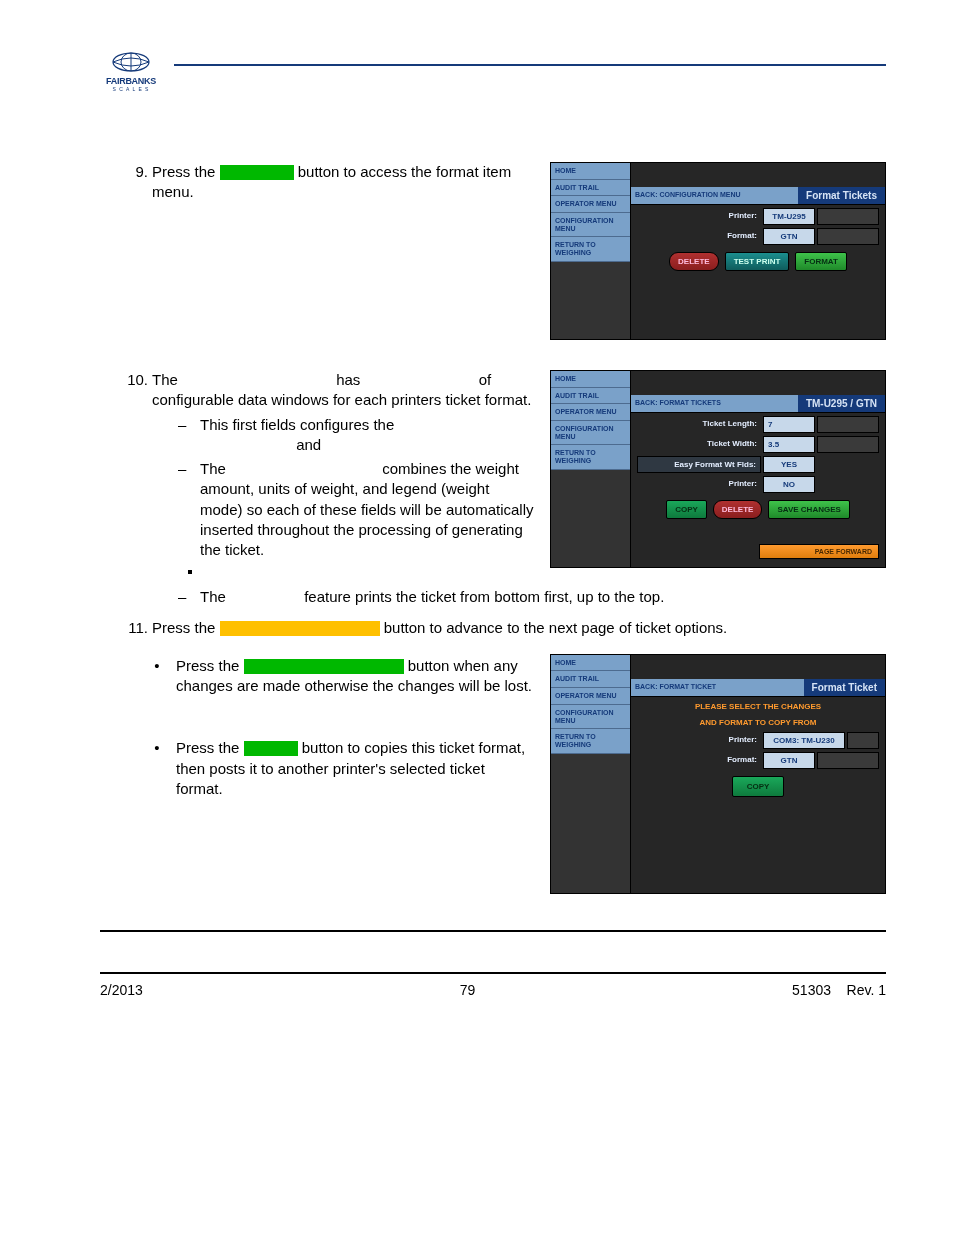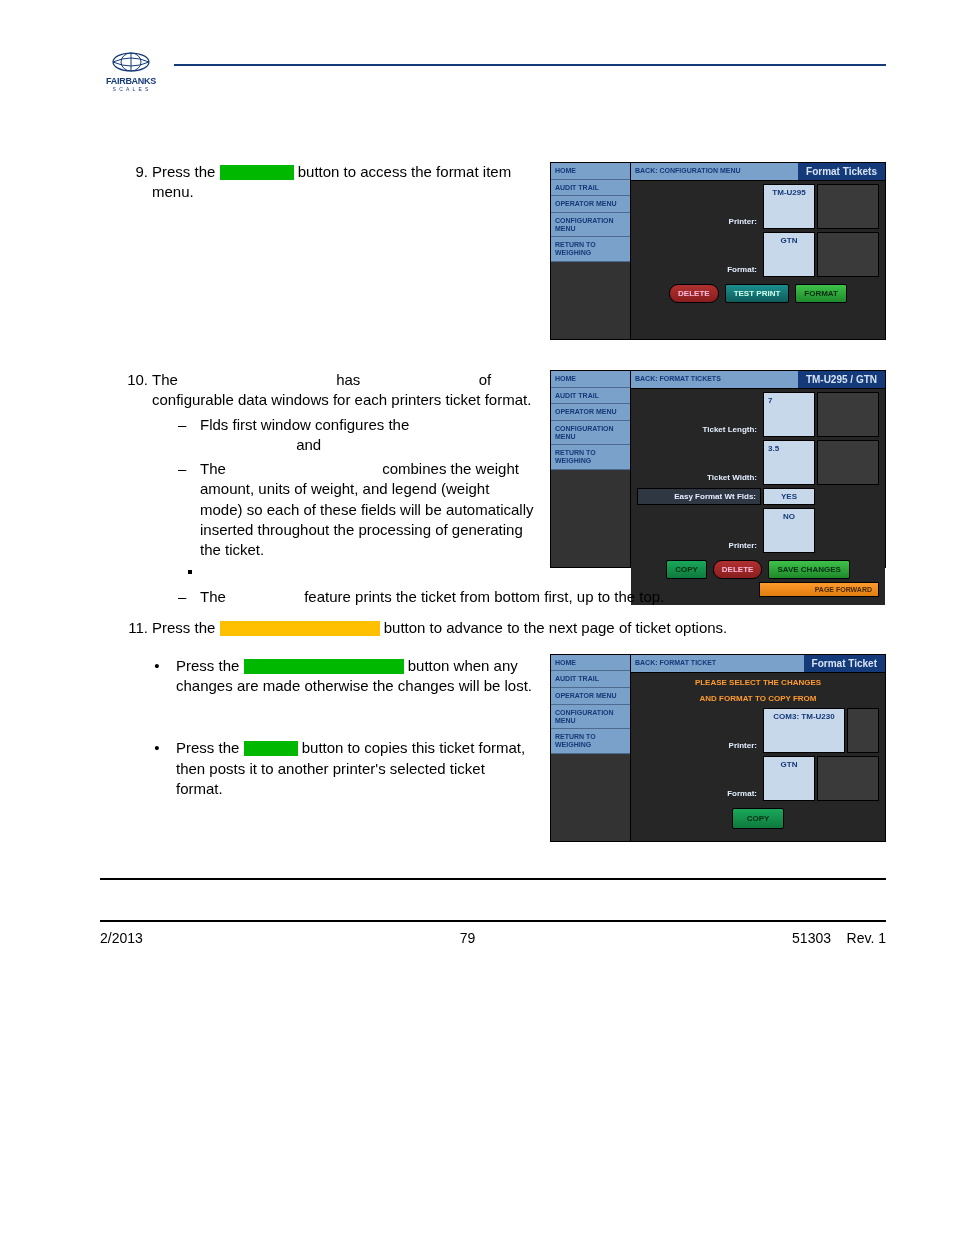--- a/index.html
+++ b/index.html
@@ -26,26 +26,26 @@
   .bullet-row .dot { width: 14px; flex-shrink: 0; text-align: center; }
   .bullet-row .txt { flex: 1; }
   .fill-green { display: inline-block; background: #00b800; vertical-align: text-bottom; }
   .fill-yellow { display: inline-block; background: #ffc000; vertical-align: text-bottom; }
   
   .shot { width: 336px; border: 1px solid #000; display: flex; font-size: 9px; background: #262626; }
   .shot .side { width: 80px; background: #7aa1c9; display: flex; flex-direction: column; border-right: 1px solid #000; }
   .shot .side .mi { font-size: 7px; font-weight: bold; color: #153a7a; padding: 4px 4px; border-bottom: 1px solid #4d6b8f; line-height: 1.1; }
   .shot .side .fill { flex: 1; background: #333; }
   .shot .main { flex: 1; display: flex; flex-direction: column; }
-  .shot .topbar { display: flex; align-items: stretch; border-bottom: 1px solid #000; }
+  .shot .topbar { display: flex; align-items: stretch; border-bottom: 1px solid #000; margin-top: 24px; }
   .shot .topbar .back { flex: 1; background: #7aa1c9; color: #153a7a; font-weight: bold; font-size: 7px; padding: 4px 4px; }
   .shot .topbar .title { background: #153a7a; color: #d6e3f5; font-weight: bold; padding: 3px 8px; font-size: 10px; }
   .shot .body { flex: 1; background: #262626; padding: 3px 6px 8px 6px; display: flex; flex-direction: column; gap: 3px; }
   .fld { display: flex; align-items: stretch; gap: 2px; }
-  .fld .lbl { flex: 1; text-align: right; color: #e4eeff; font-weight: bold; font-size: 8px; padding: 3px 4px; margin-top: 30px; }
+  .fld .lbl { flex: 1; text-align: right; color: #e4eeff; font-weight: bold; font-size: 8px; padding: 3px 4px; }
   .fld .val { width: 52px; background: #c7d8ea; color: #153a7a; font-size: 8px; font-weight: bold; text-align: center; padding: 3px 2px; border: 1px solid #000; }
   .fld .sp { width: 62px; background: #3a3a3a; border: 1px solid #000; }
   .btnrow { display: flex; gap: 6px; justify-content: center; margin-top: 4px; }
   .btn { padding: 4px 8px; font-size: 8px; font-weight: bold; border: 1px solid #000; border-radius: 2px; text-align: center; }
   .btn-del { background: linear-gradient(#b03030,#8a1e1e); color: #fbd; border-radius: 9px; }
   .btn-test { background: linear-gradient(#1b8e8e,#0f5c5c); color: #cfe; }
   .btn-copy { background: linear-gradient(#1aa85a,#0e7a3d); color: #052e12; }
   .btn-fmt { background: linear-gradient(#3ec24a,#1f8a2a); color: #052e12; }
   .btn-save { background: linear-gradient(#3ec24a,#1f8a2a); color: #052e12; }
   .msg { color: #ff9a2e; font-size: 8px; font-weight: bold; text-align: center; padding: 2px 0; }
@@ -127,21 +127,21 @@
       <div class="col-text">
         <div class="numline">
           <div class="num">10.</div>
           <div class="txt">
             <span>The </span><span class="bold" style="display:inline-block;width:150px;"></span><span> has</span>
             <span class="bold" style="display:inline-block;width:110px;"></span><span> of configurable data windows for each printers ticket format.</span>
           </div>
         </div>
         <div class="sub-dash">
           <div class="dash">–</div>
-          <div class="txt"><span>Flds first window configures the </span><br><span class="bold" style="display:inline-block;width:92px;"></span><span> and</span></div>
+          <div class="txt"><span>This first fields configures the </span><br><span class="bold" style="display:inline-block;width:92px;"></span><span> and</span></div>
         </div>
         <div class="sub-dash">
           <div class="dash">–</div>
           <div class="txt"><span>The </span><span class="bold" style="display:inline-block;width:148px;"></span><span> combines the weight amount, units of weight, and legend (weight mode) so each of these fields will be automatically inserted throughout the processing of generating the ticket.</span></div>
         </div>
         <div class="tiny-square"></div>
       </div>
       <div class="col-shot">
         <div class="shot" style="height:198px;">
           <div class="side">
@@ -212,21 +212,21 @@
         </div>
         <div class="big-gap"></div>
         <div class="bullet-row">
           <div class="dot">•</div>
           <div class="txt">
             <span>Press the </span><span class="fill-green" style="width:54px;height:15px;"></span><span> button to copies this ticket format, then posts it to another printer's selected ticket format.</span>
           </div>
         </div>
       </div>
       <div class="col-shot">
-        <div class="shot" style="height:188px;">
+        <div class="shot" style="height:240px;">
           <div class="side">
             <div class="mi">HOME</div>
             <div class="mi">AUDIT TRAIL</div>
             <div class="mi">OPERATOR MENU</div>
             <div class="mi">CONFIGURATION MENU</div>
             <div class="mi">RETURN TO WEIGHING</div>
             <div class="fill"></div>
           </div>
           <div class="main">
             <div class="topbar">

